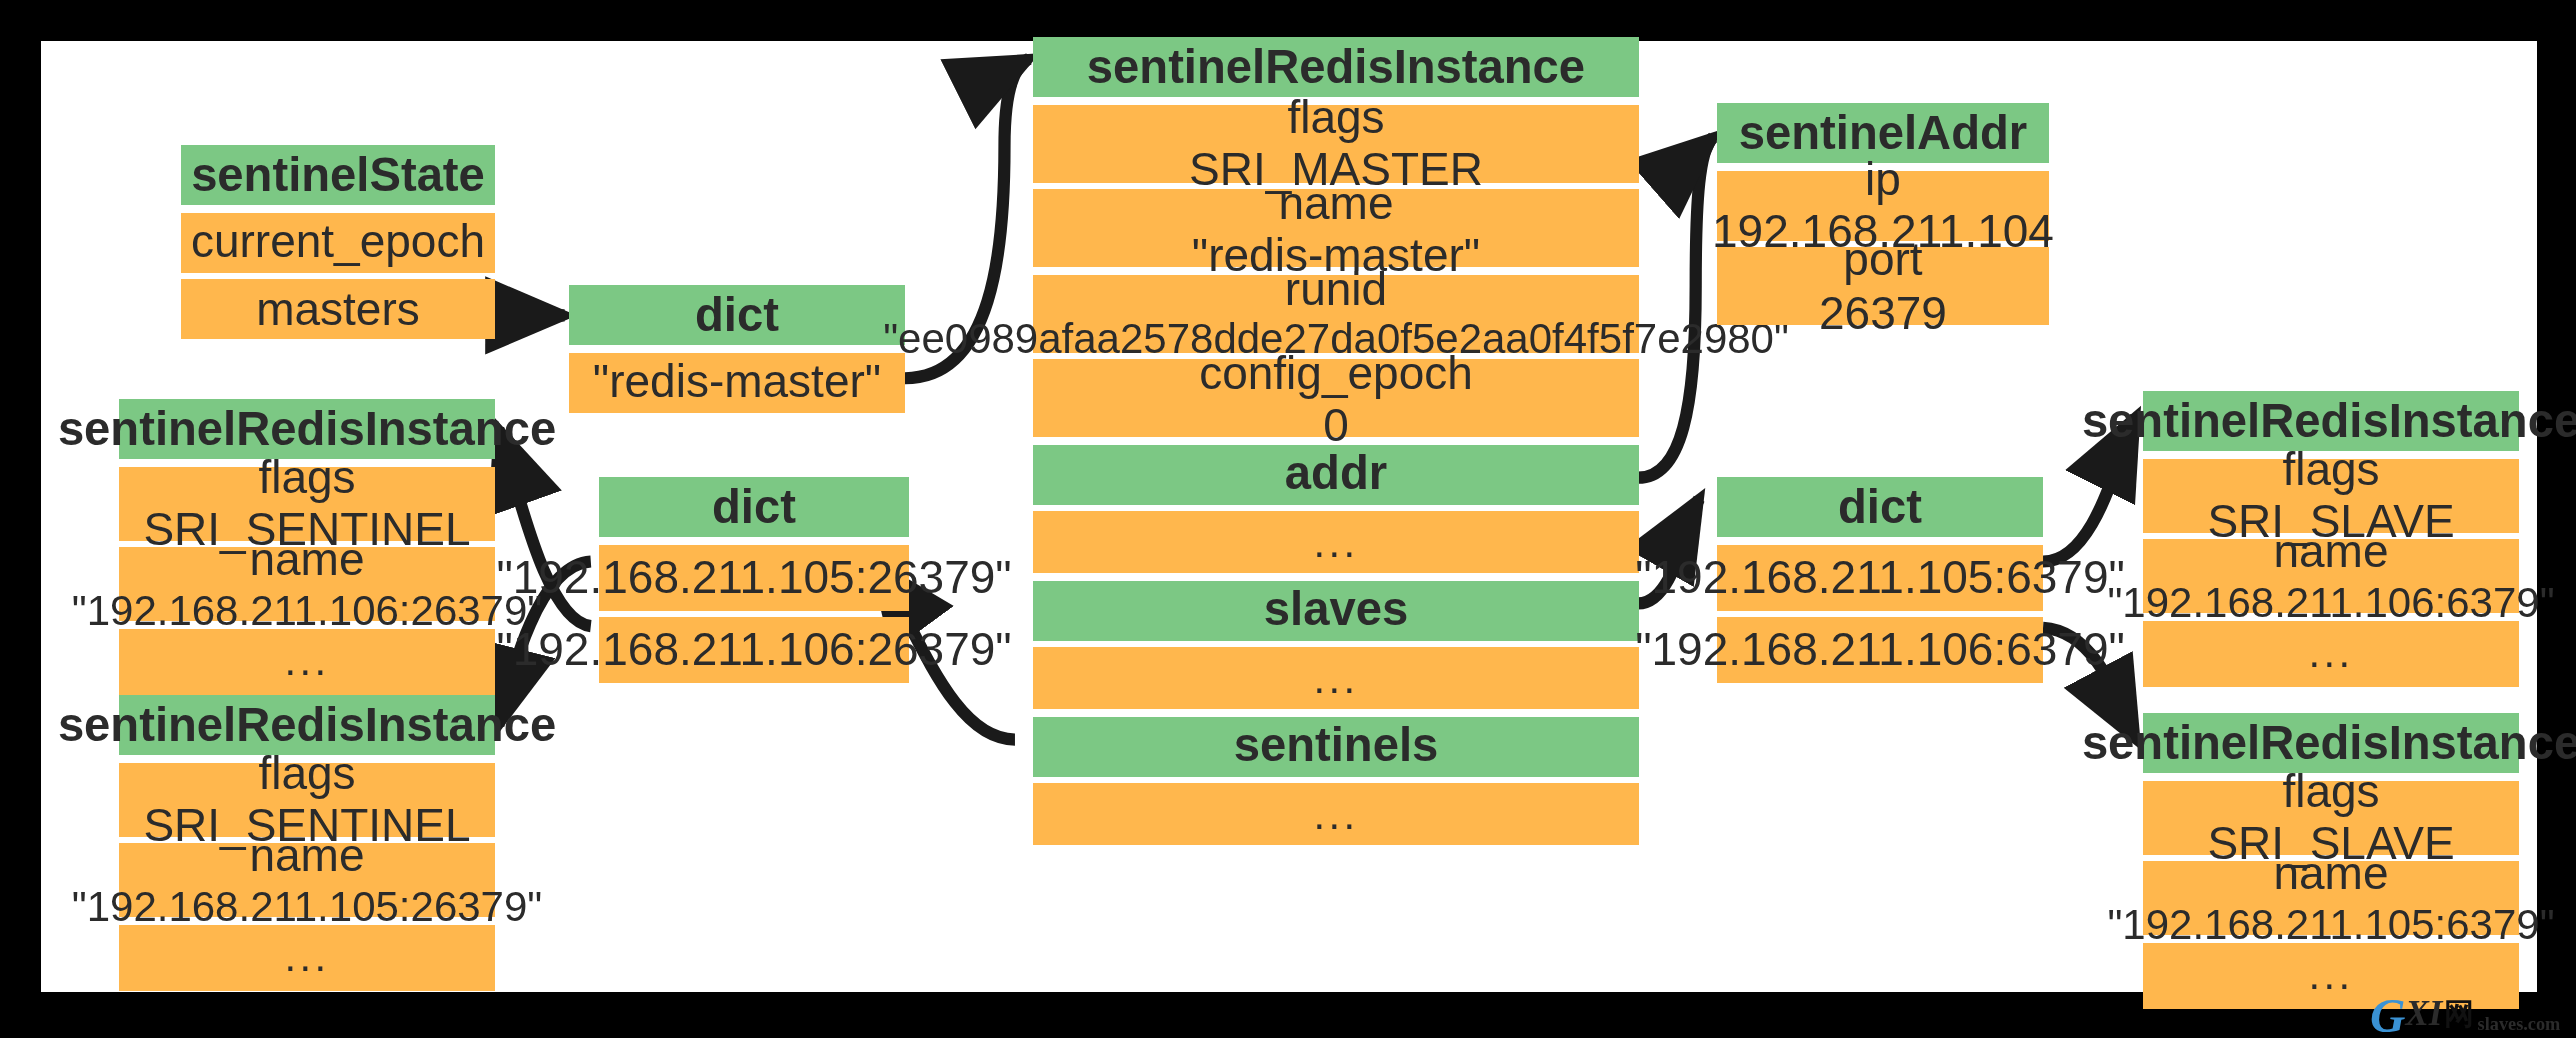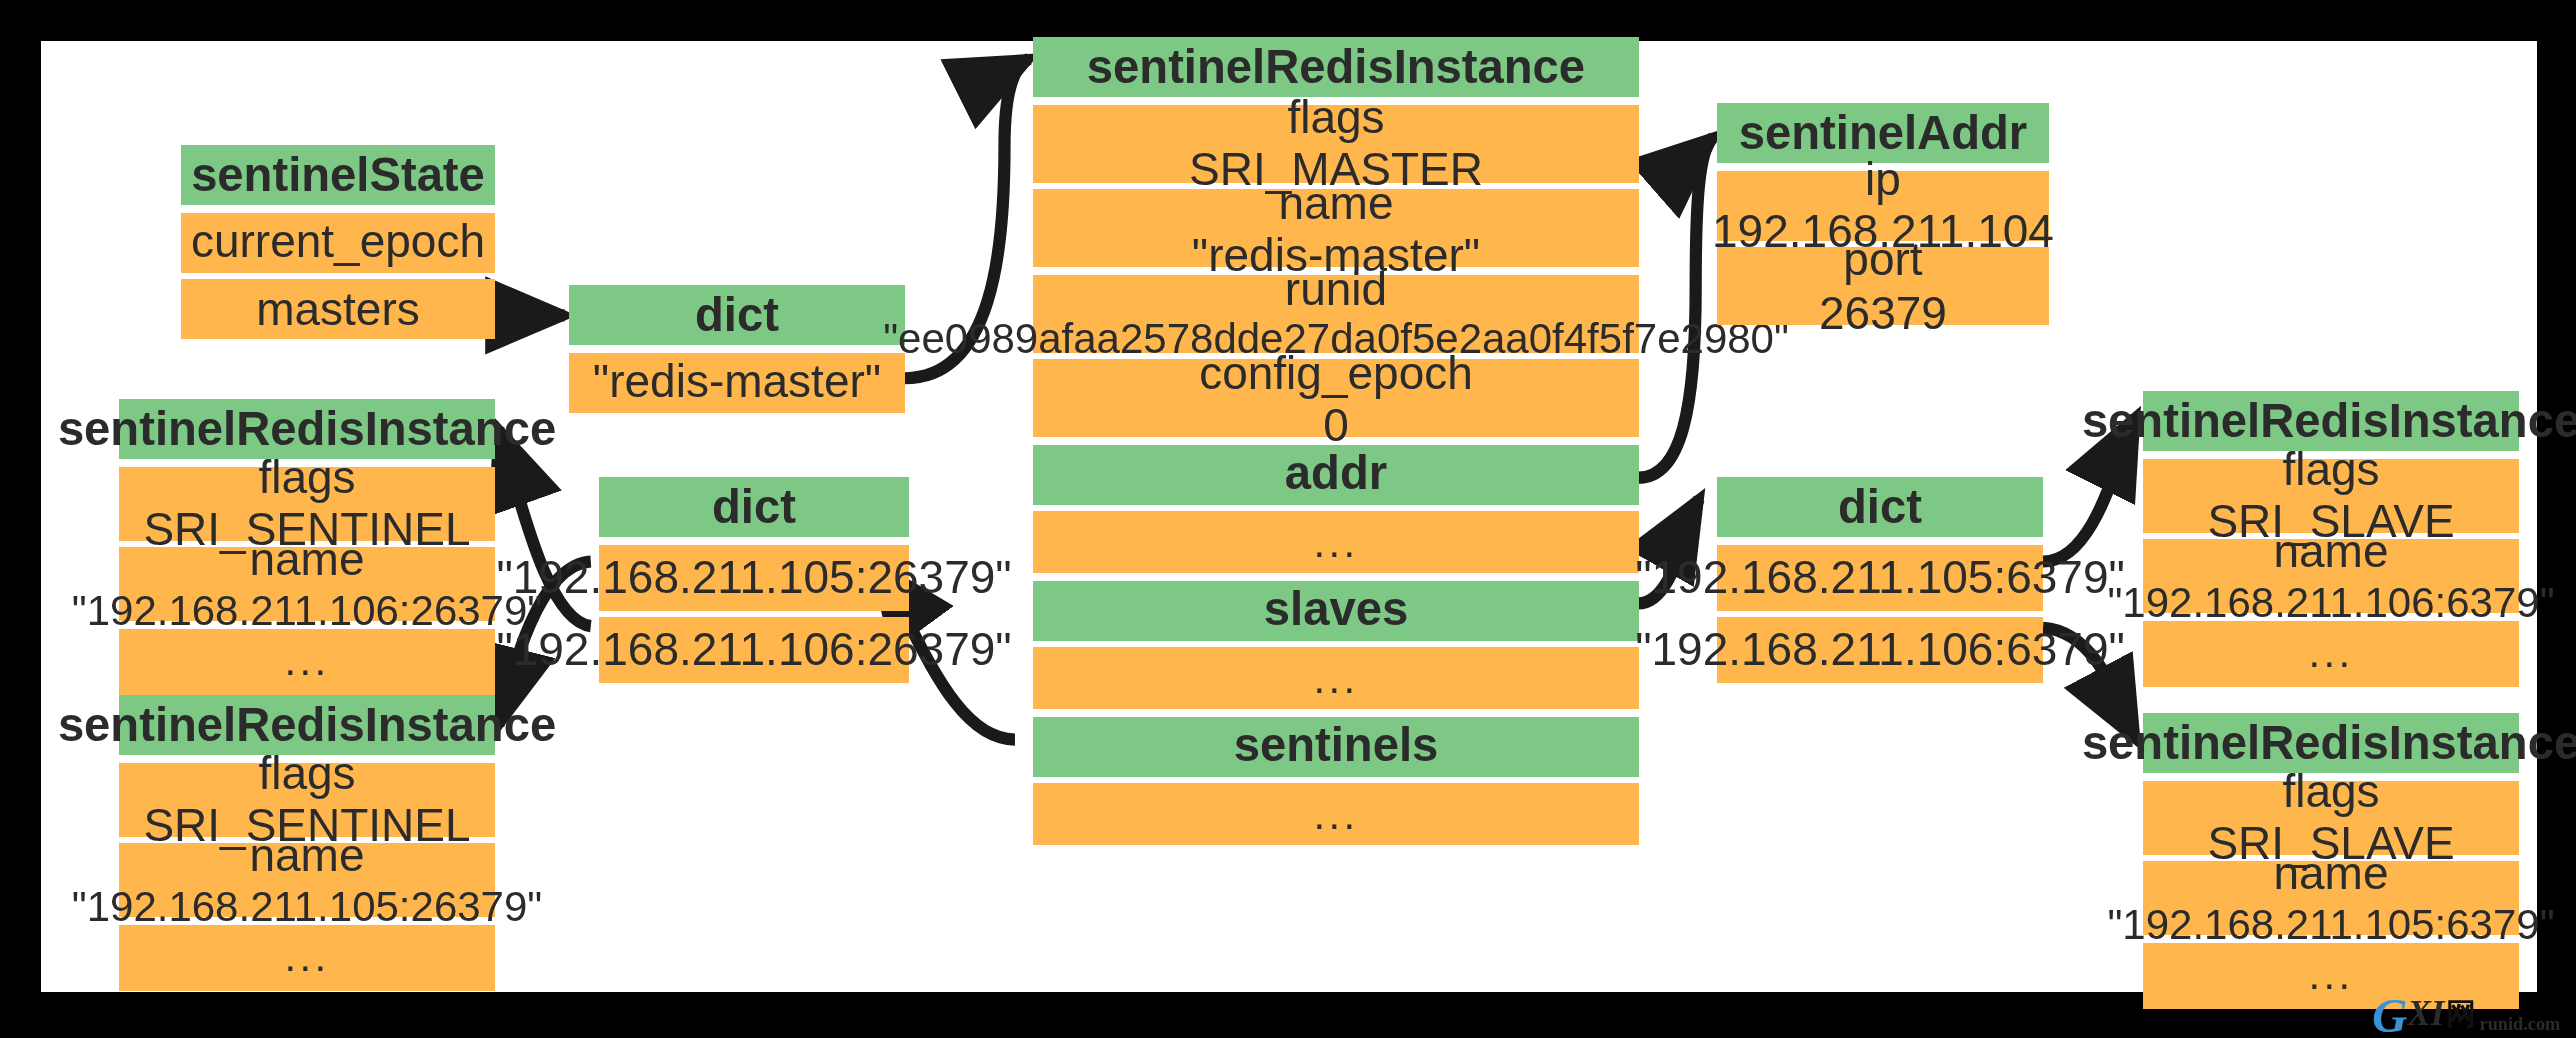--- a/index.html
+++ b/index.html
@@ -301,15 +301,15 @@
       </div>
     </div>
 
   </div>
 </div>
 
 <div id="watermark">
   <span class="wm-g">G</span>
   <span class="wm-xi">XI</span>
   <span class="wm-cn">网</span>
-  <span class="wm-sub">runid.com</span>
+  <span class="wm-sub">slaves.com</span>
 </div>
 
 
 </body></html>

